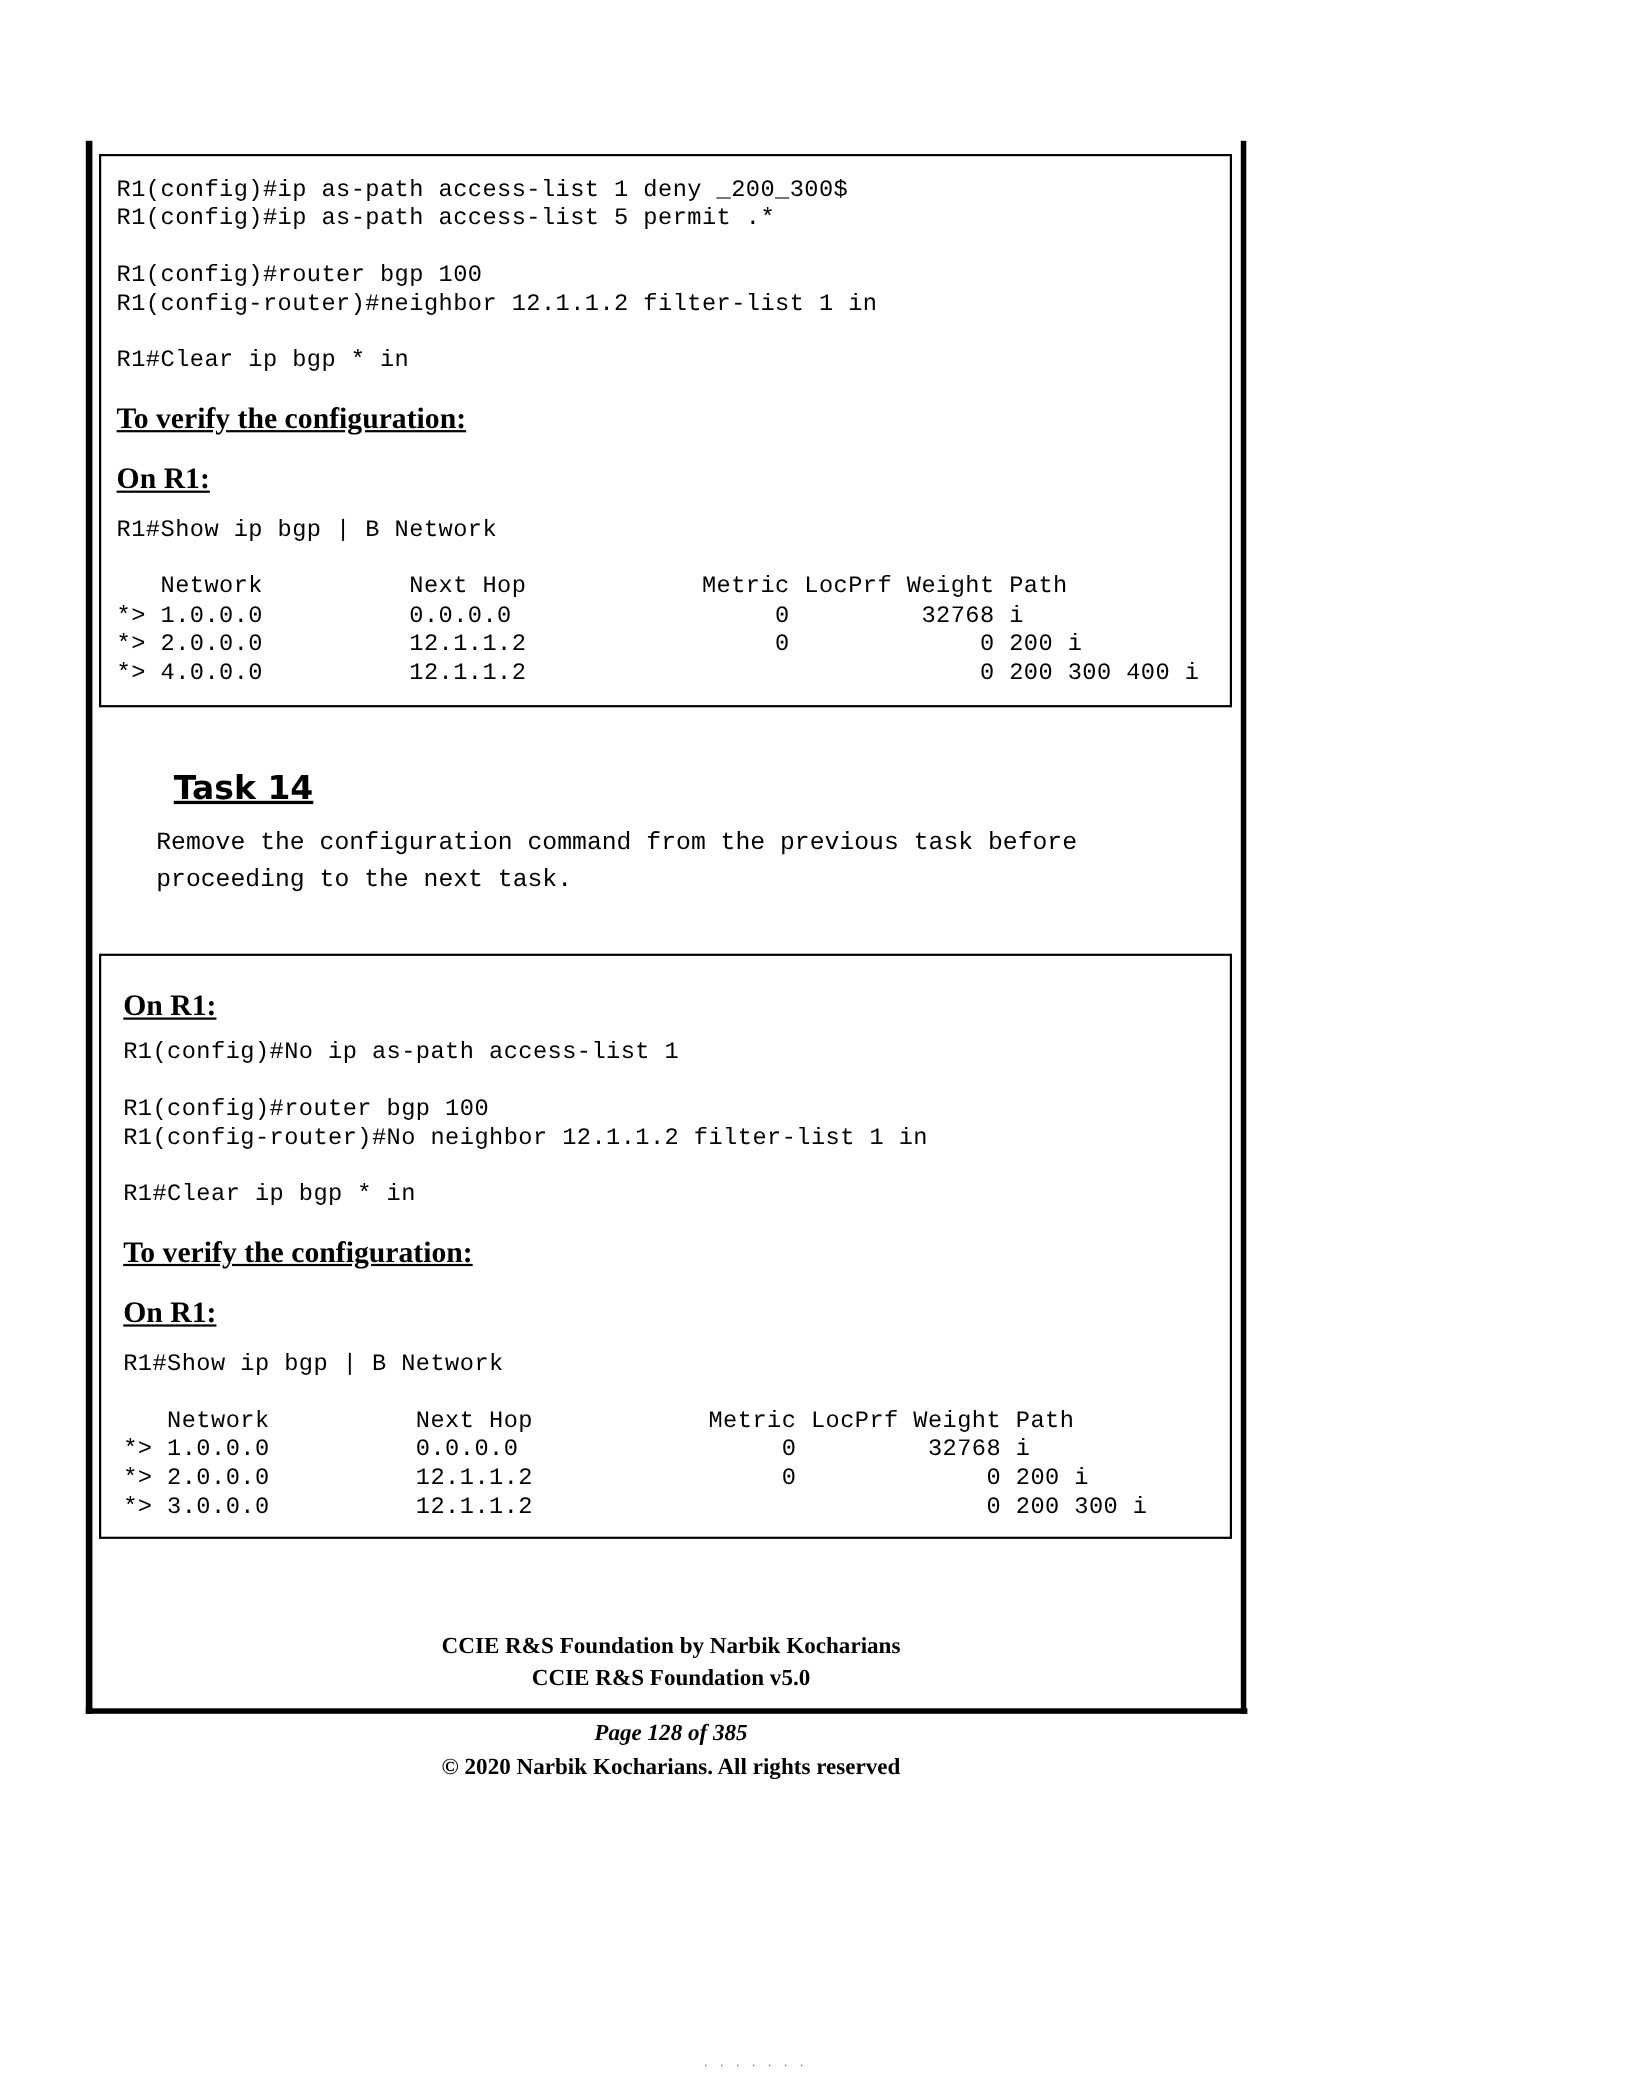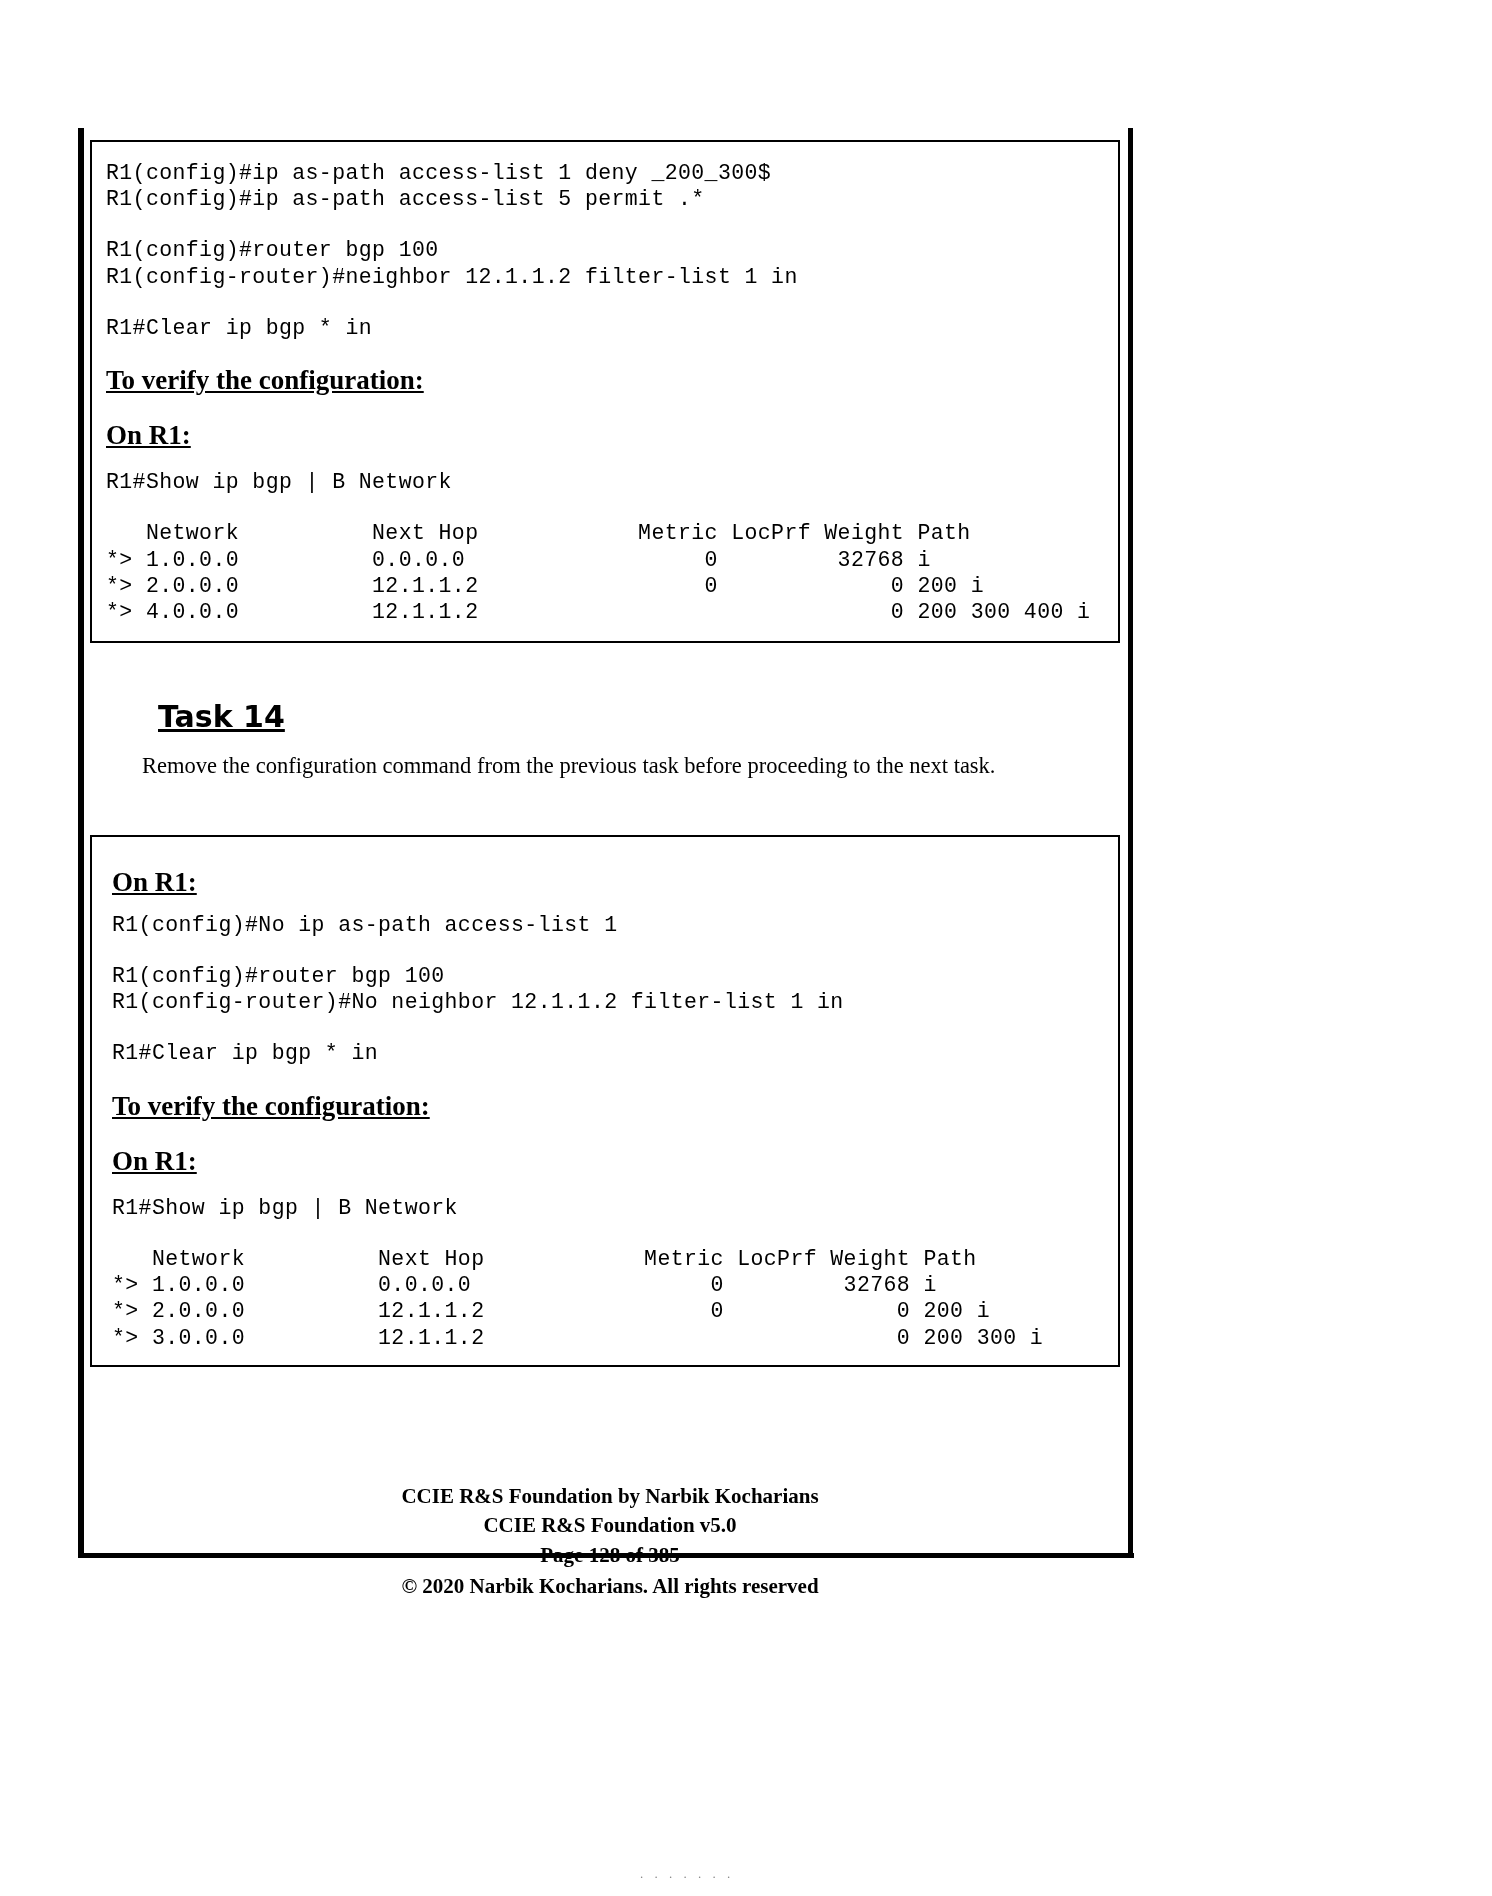--- a/index.html
+++ b/index.html
@@ -75,21 +75,21 @@
     margin: 24px 0 14px 0;
   }
   .task-title {
     font-family: "DejaVu Sans", sans-serif;
     font-size: 30px;
     font-weight: bold;
     text-decoration: underline;
     margin: 16px;
   }
   .task-body {
-    font-family: Liberation Serif, serif;
+    font-family: Liberation Mono, monospace;
     font-size: 22.5px;
     line-height: 1.45;
     margin: 16px 0 0 0;
   }
 
   .task-wrap {
     margin-top: 56px;
     padding-left: 52px;
   }
 
@@ -109,20 +109,22 @@
     font-size: 21px;
     line-height: 1.4;
   }
   .footer .row1 {
     display: flex;
     justify-content: space-between;
     padding: 0 60px;
     flex-direction: column;
   }
   .footer .page-num {
+    font-style: italic;
+    margin-top: 20px;
   }
   .footer .row2 {
     margin-top: 2px;
   }
   .bottom-smudge {
     position: absolute;
     left: 640px;
     top: 1866px;
     width: 320px;
     height: 10px;

